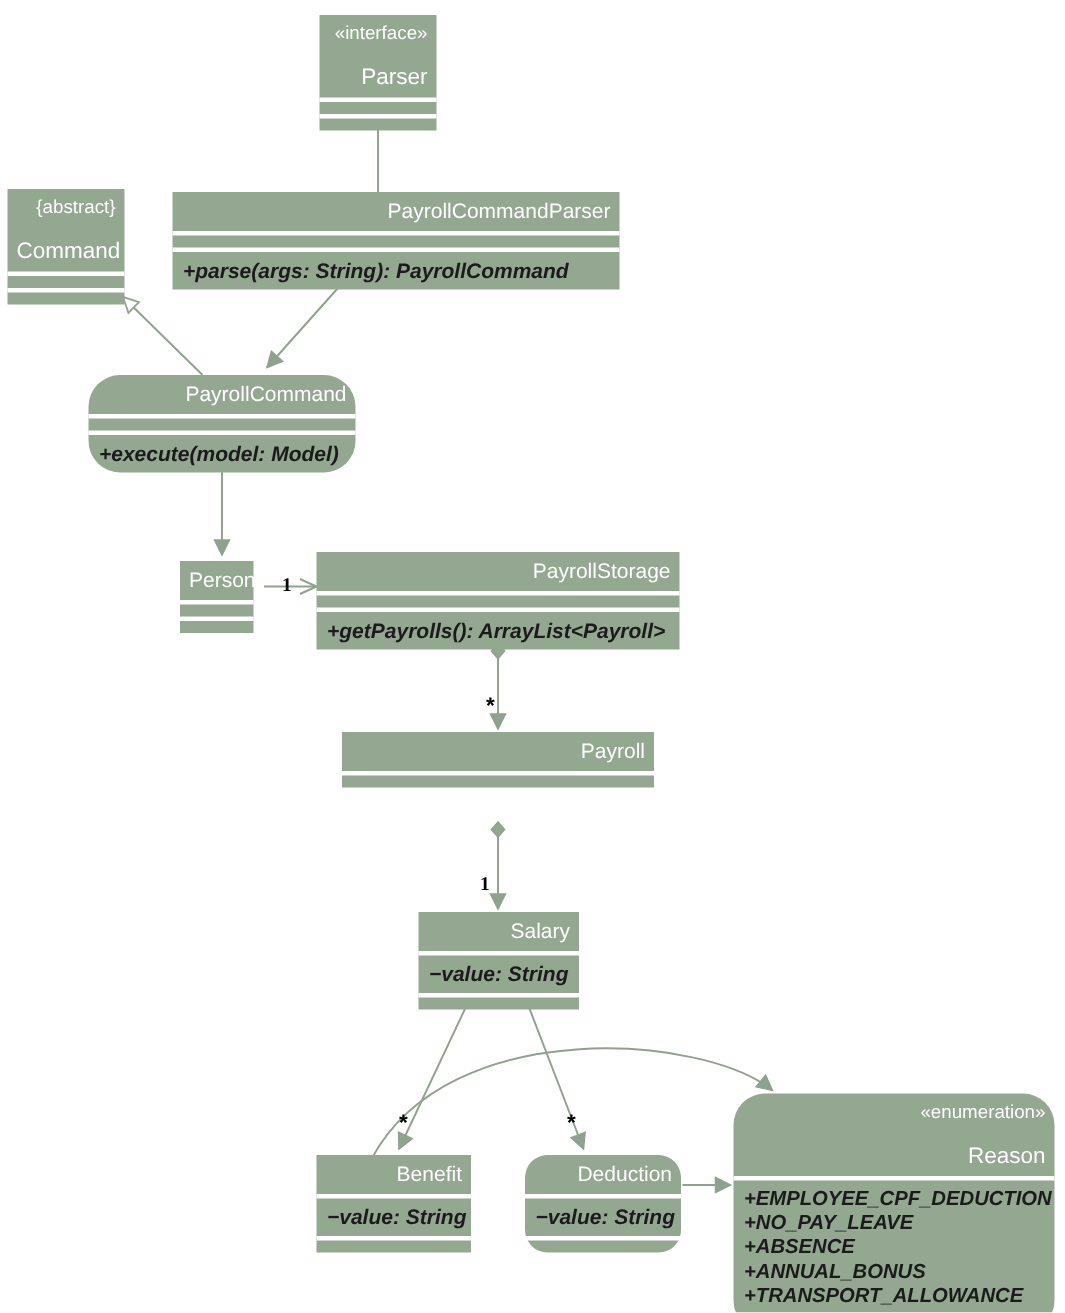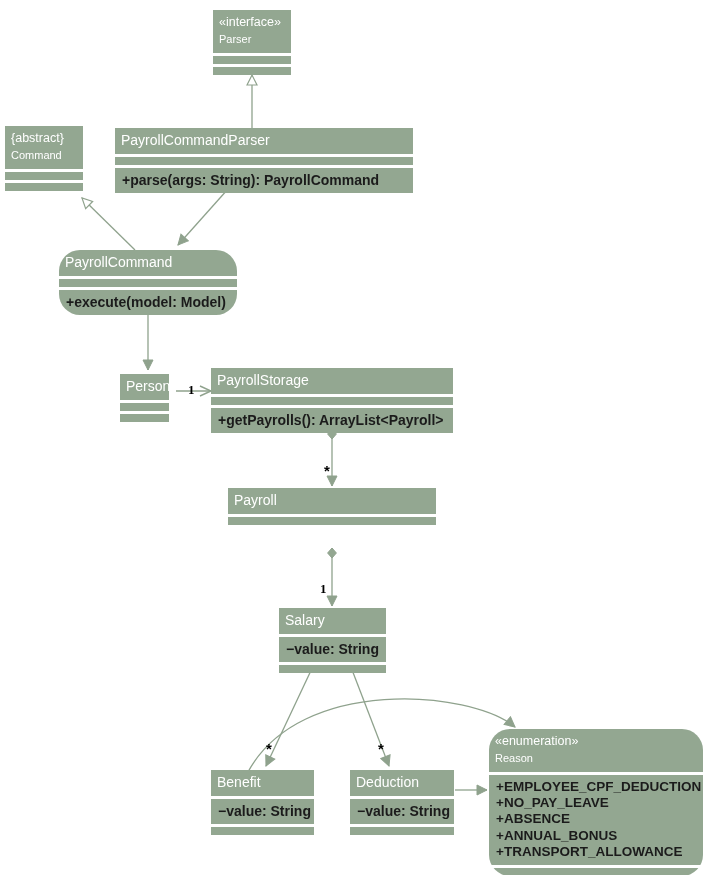--- a/index.html
+++ b/index.html
@@ -13,36 +13,37 @@
   svg.edges{position:absolute;left:0;top:0;width:710px;height:875px;overflow:visible;}
   .uml{
     position:absolute;
     background:#93a791;
     box-sizing:border-box;
     display:flex;
     flex-direction:column;
   }
   .uml .title{
     color:#ffffff;
-    text-align:left;
+    text-align:right;
     font-size:14px;
     line-height:17px;
     padding:4px 6px 5px 6px;
     white-space:pre-line;
   }
   .uml .title.stereo{font-size:12.5px;}
-  .uml .title .nm{font-size:11px;display:block;}
+  .uml .title .nm{font-size:15px;display:block;margin-top:12px;}
   .sep{height:3px;background:#ffffff;flex:none;}
   .compart{
     color:#1b1b1b;
     font-size:14px;
     line-height:18px;
     font-weight:bold;
     padding:3px 7px 4px 7px;
     white-space:pre;
+    font-style:italic;
   }
   .compart.empty{padding:0;height:8px;}
   .compart.enumlist{font-weight:bold;font-size:13.5px;line-height:16.2px;padding:4px 6px 5px 7px;}
   .mlabel{
     position:absolute;
     color:#000000;
     font-size:13px;
     font-weight:bold;
     font-family:"Liberation Serif", serif;
   }
@@ -159,21 +160,21 @@
   </div>
 
   <div class="uml" style="left:211px;top:770px;width:103px;">
     <div class="title">Benefit</div>
     <div class="sep"></div>
     <div class="compart">−value: String</div>
     <div class="sep"></div>
     <div class="compart empty"></div>
   </div>
 
-  <div class="uml" style="left:350px;top:770px;width:104px;">
+  <div class="uml" style="left:350px;top:770px;width:104px;border-radius:15px;">
     <div class="title">Deduction</div>
     <div class="sep"></div>
     <div class="compart">−value: String</div>
     <div class="sep"></div>
     <div class="compart empty"></div>
   </div>
 
   <div class="uml" style="left:489px;top:729px;width:214px;border-radius:21px;">
     <div class="title stereo"><span>«enumeration»</span><span class="nm">Reason</span></div>
     <div class="sep"></div>

